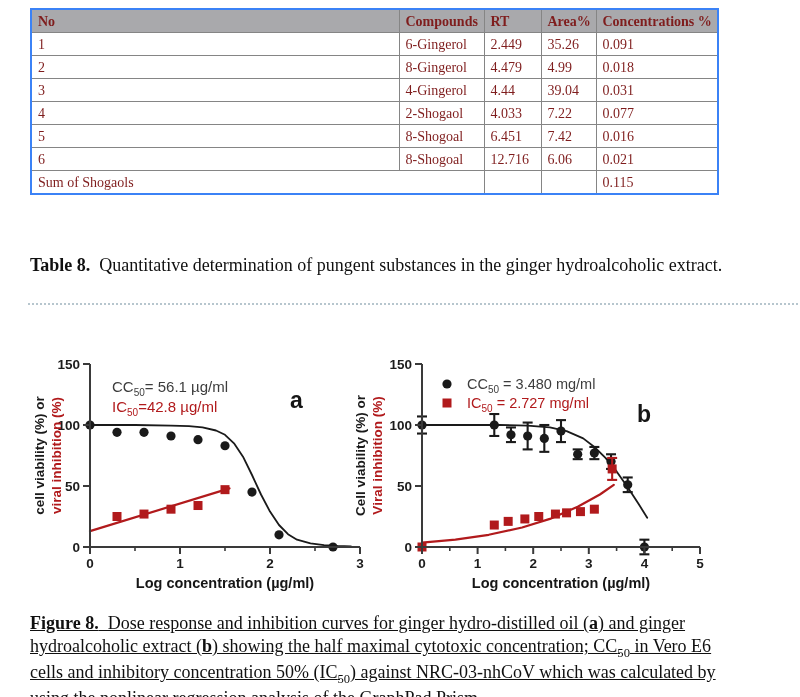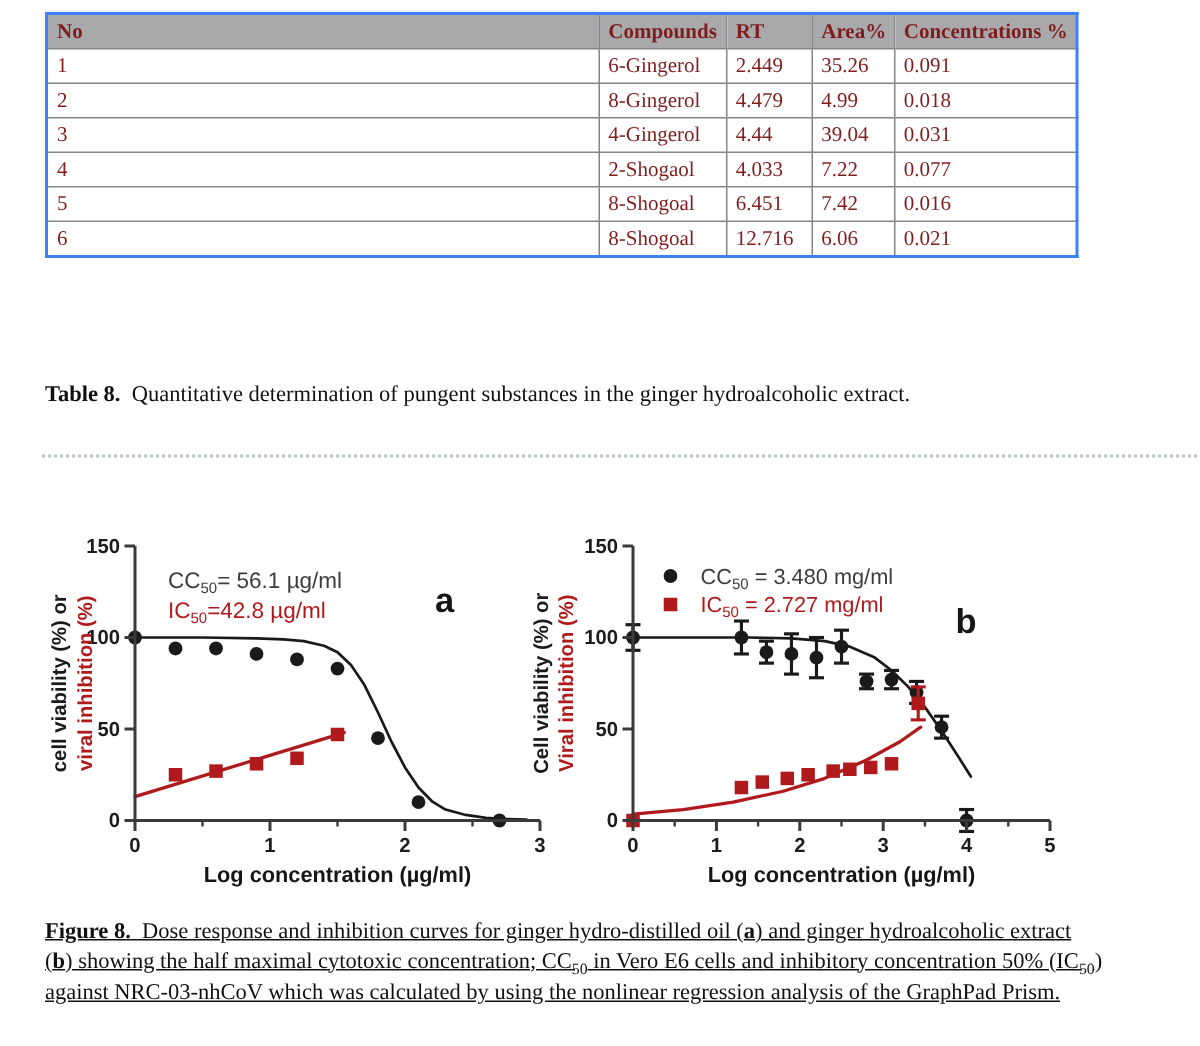--- a/index.html
+++ b/index.html
@@ -8,21 +8,21 @@
   
   .data-table{position:absolute;left:30px;top:8px;width:687px;border-collapse:collapse;
               table-layout:fixed;font-family:"Liberation Serif",serif;font-size:14px;color:#7f1d1d;
               border:2px solid #3b82f6;}
   .data-table th,.data-table td{border:1px solid #858585;padding:2px 6px;line-height:17px;
               height:18px;text-align:left;white-space:nowrap;overflow:hidden;}
   .data-table thead th{background:#a9a9ac;font-weight:bold;}
   .col-no{width:368px;} .col-comp{width:85px;} .col-rt{width:57px;}
   .col-area{width:55px;} .col-conc{width:122px;}
   
-  .caption{position:absolute;left:30px;margin:0;font-size:15px;line-height:1.3;color:#101010;}
+  .caption{position:absolute;left:30px;margin:0;font-size:18px;line-height:1.3;color:#101010;}
   .caption b{font-weight:bold;}
   .caption sub{font-size:70%;}
   #table-caption{top:254px;width:730px;}
   #figure-caption{top:612px;width:706px;text-decoration:underline;}
   
   .dotted-divider{position:absolute;top:303px;left:28px;width:770px;height:0;
                   border-top:2px dotted #b7c6ce;}
   
   .chart-svg{position:absolute;overflow:visible;}
   .chart-svg text{font-family:"Liberation Sans","DejaVu Sans",sans-serif;}
@@ -84,20 +84,26 @@
           <td>6.451</td>
           <td>7.42</td>
           <td>0.016</td>
         </tr>
         <tr>
           <td>6</td>
           <td>8-Shogoal</td>
           <td>12.716</td>
           <td>6.06</td>
           <td>0.021</td>
+        </tr>
+        <tr>
+          <td colspan="2">Sum of Shogaols</td>
+          <td></td>
+          <td></td>
+          <td>0.115</td>
         </tr>
       </tbody>
   </table>
 
   <p class="caption" id="table-caption"><b>Table 8.</b><span>&nbsp; Quantitative determination of pungent substances in the ginger hydroalcoholic extract.</span></p>
 
   <div class="dotted-divider"></div>
 
   <div>
     <svg class="chart-svg" id="chart-0" width="350" height="258" viewBox="0 0 350 258" style="left: 30px; top: 342px;">

